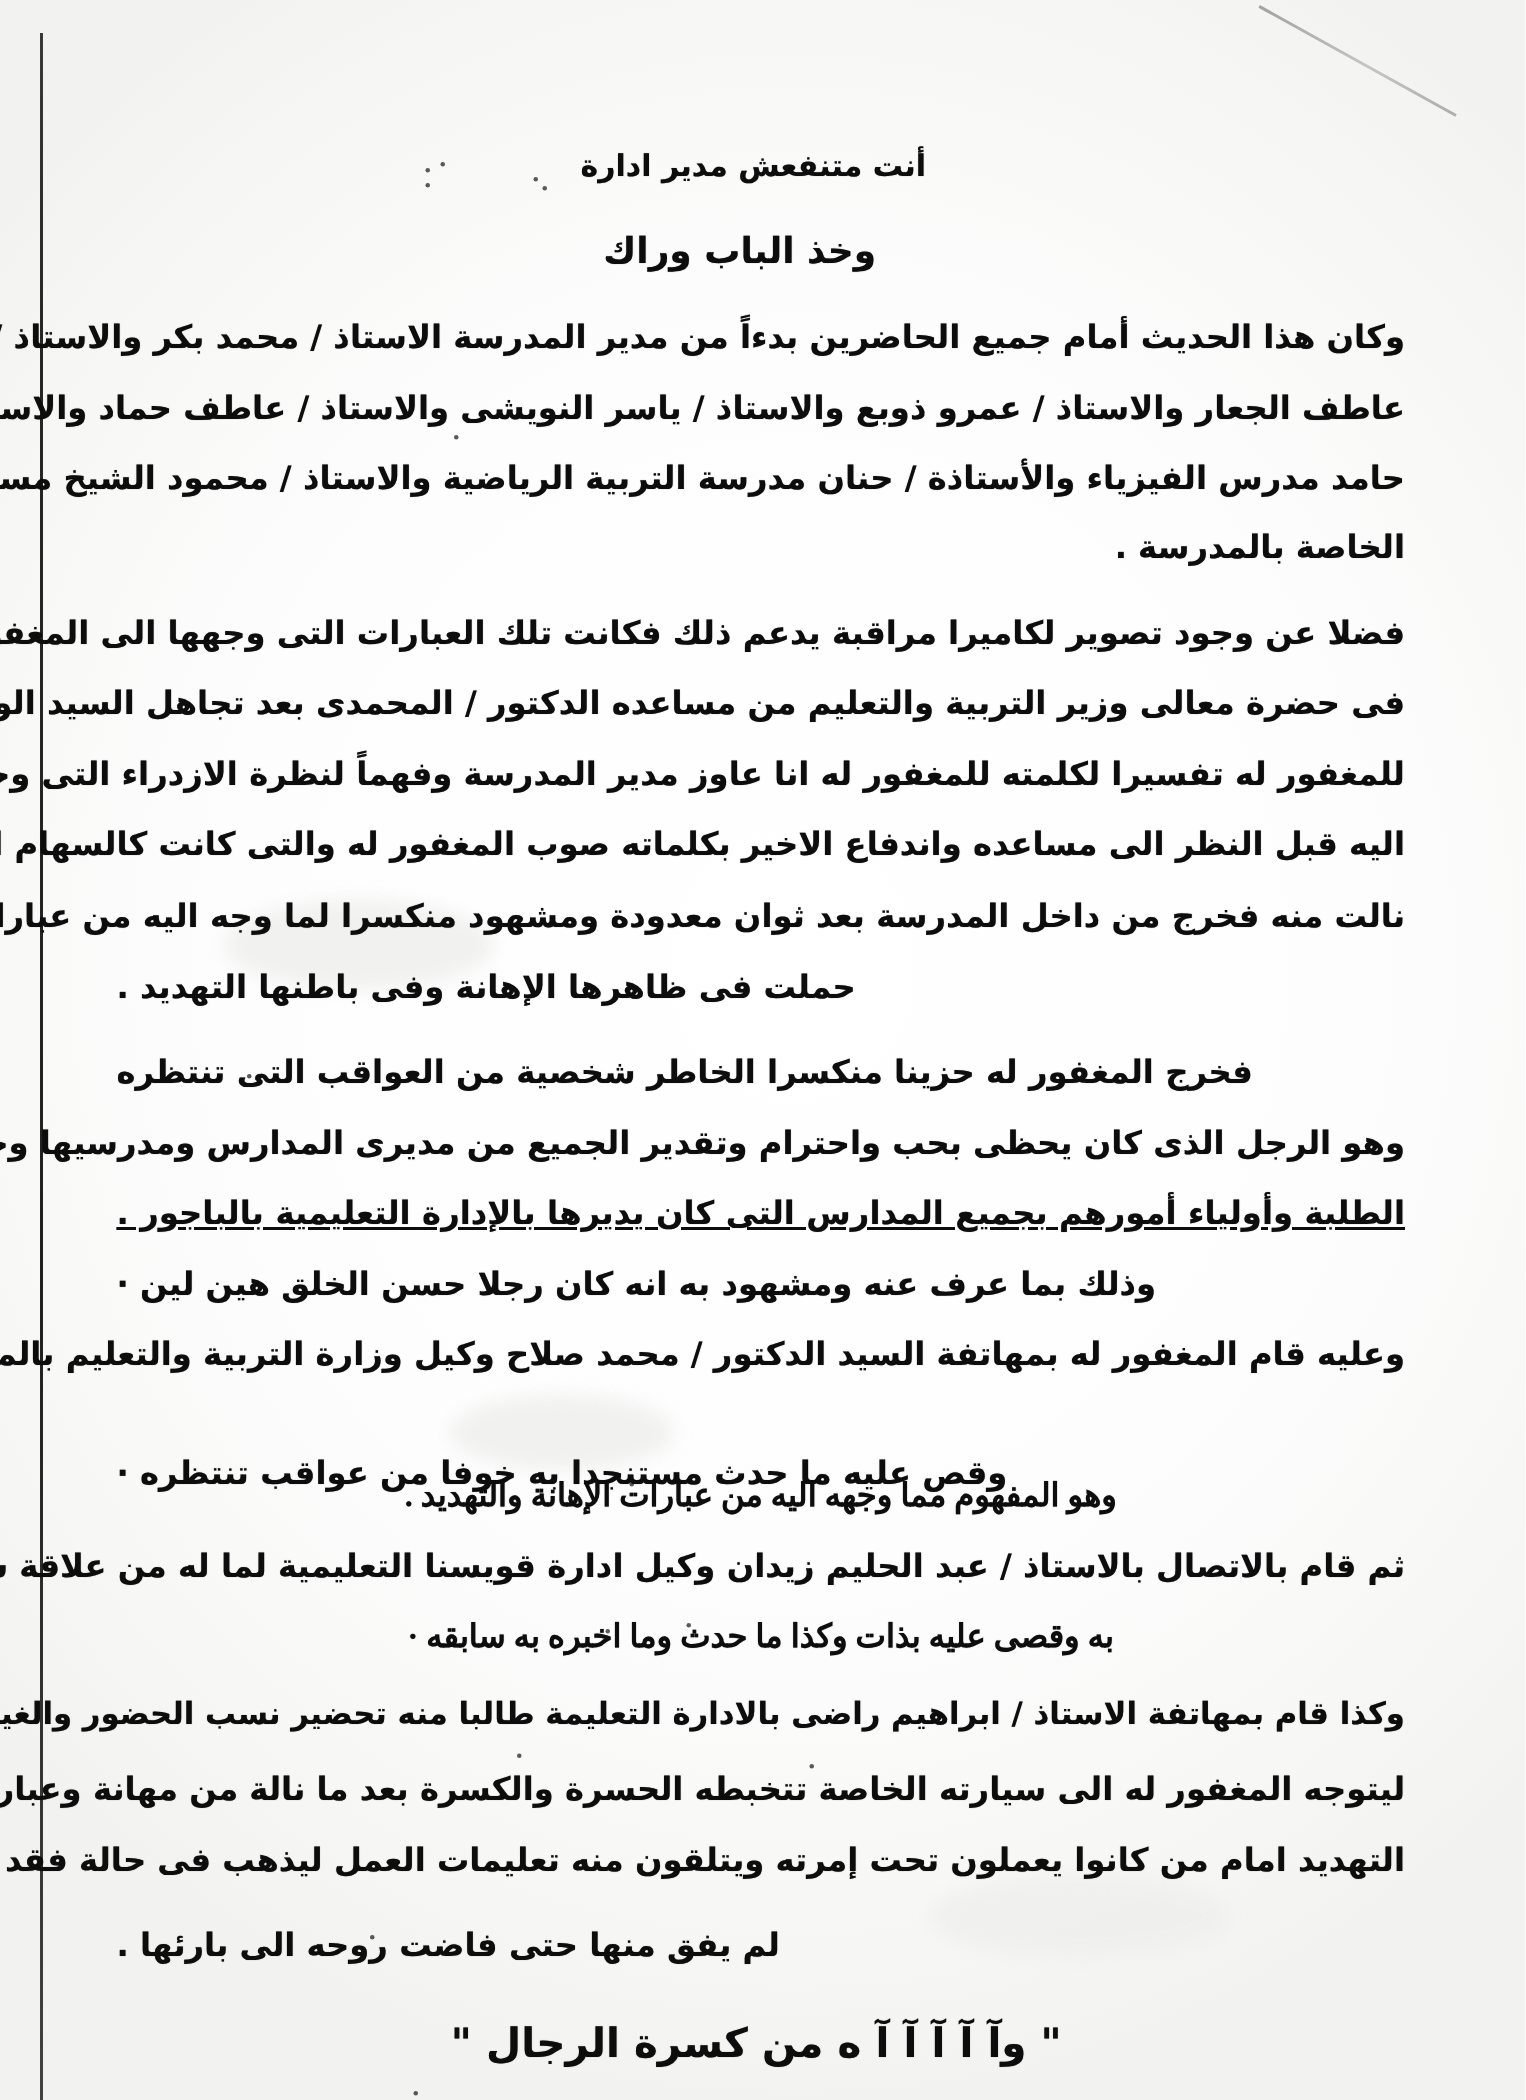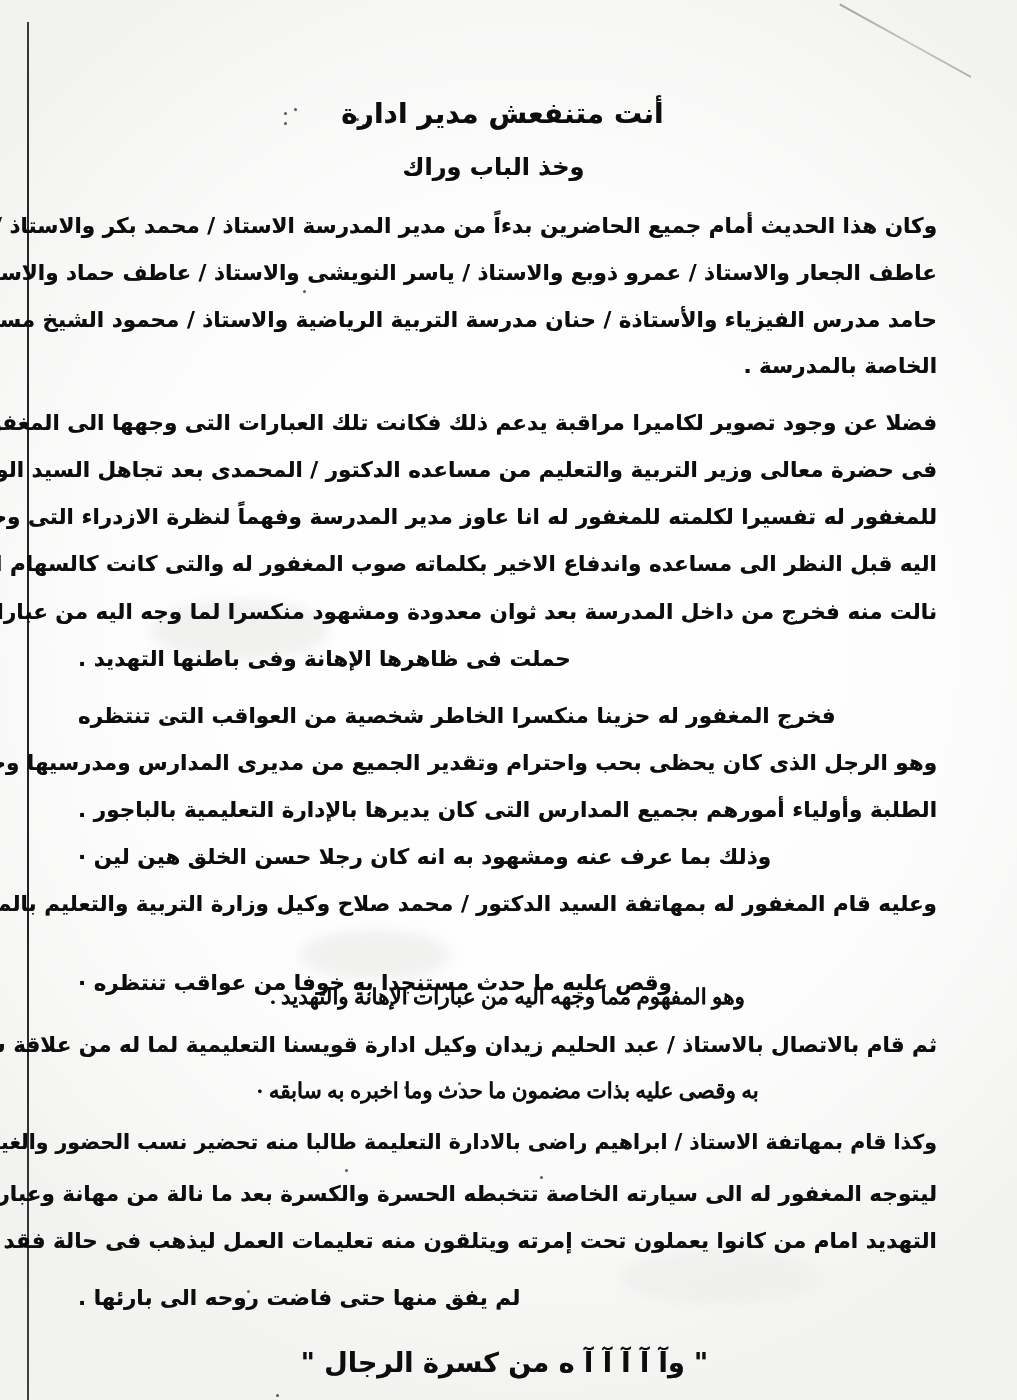--- a/index.html
+++ b/index.html
@@ -66,21 +66,21 @@
   .line {
     position: absolute;
     white-space: nowrap;
     font-weight: 700;
     line-height: 1;
     letter-spacing: 0px;
     text-shadow: 0 0 .6px rgba(0,0,0,.55);
   }
 
   .heading-1 {
-    font-size: 28px;
+    font-size: 20px;
     left: 0; right: 0;
     text-align: center;
     top: 100px;
     padding-right: 12px;
   }
   .heading-2 {
     font-size: 24px;
     left: 0; right: 0;
     text-align: center;
     top: 155px;
@@ -145,29 +145,29 @@
 
     <div class="line body-line ta-justify" style="top:412px;">فضلا عن وجود تصوير لكاميرا مراقبة يدعم ذلك فكانت تلك العبارات التى وجهها الى المغفور له</div>
     <div class="line body-line ta-justify" style="top:459px;">فى حضرة معالى وزير التربية والتعليم من مساعده الدكتور / المحمدى بعد تجاهل السيد الوزير</div>
     <div class="line body-line ta-justify" style="top:506px;">للمغفور له تفسيرا لكلمته للمغفور له انا عاوز مدير المدرسة وفهماً لنظرة الازدراء التى وجهها</div>
     <div class="line body-line ta-justify" style="top:553px;">اليه قبل النظر الى مساعده واندفاع الاخير بكلماته صوب المغفور له والتى كانت كالسهام التى</div>
     <div class="line body-line ta-justify" style="top:601px;">نالت منه فخرج من داخل المدرسة بعد ثوان معدودة ومشهود منكسرا لما وجه اليه من عبارات</div>
     <div class="line body-line ta-left" style="top:648px;">حملت فى ظاهرها الإهانة وفى باطنها التهديد .</div>
 
     <div class="line body-line ta-left" style="top:705px;">فخرج المغفور له حزينا منكسرا الخاطر شخصية من العواقب التى تنتظره</div>
     <div class="line body-line ta-justify" style="top:752px;">وهو الرجل الذى كان يحظى بحب واحترام وتقدير الجميع من مديرى المدارس ومدرسيها وحتى</div>
-    <div class="line body-line ta-justify" style="top:799px;">الطلبة وأولياء أمورهم بجميع المدارس التى كان يديرها بالإدارة التعليمية بالباجور .</div>
+    <div class="line body-line ta-justify" style="top:799px;text-decoration:underline;">الطلبة وأولياء أمورهم بجميع المدارس التى كان يديرها بالإدارة التعليمية بالباجور .</div>
     <div class="line body-line ta-left" style="top:846px;">وذلك بما عرف عنه ومشهود به انه كان رجلا حسن الخلق هين لين ·</div>
 
     <div class="line body-line ta-justify" style="top:893px;">وعليه قام المغفور له بمهاتفة السيد الدكتور / محمد صلاح وكيل وزارة التربية والتعليم بالمنوفية</div>
     <div class="line body-line ta-left" style="top:972px;">وقص عليه ما حدث مستنجدا به خوفا من عواقب تنتظره ·</div>
     <div class="line body-line ta-center" style="top:987px;">وهو المفهوم مما وجهه اليه من عبارات الإهانة والتهديد .</div>
 
     <div class="line body-line ta-justify" style="top:1034px;">ثم قام بالاتصال بالاستاذ / عبد الحليم زيدان وكيل ادارة قويسنا التعليمية لما له من علاقة شخصية</div>
-    <div class="line body-line ta-center" style="top:1081px;">به وقصى عليه بذات مضمون ما حدث وما اخبره به سابقه ·</div>
+    <div class="line body-line ta-center" style="top:1081px;">به وقصى عليه بذات وكذا ما حدث وما اخبره به سابقه ·</div>
     <div class="line body-line ta-justify" style="top:1132px; font-size:20.5px;">وكذا قام بمهاتفة الاستاذ / ابراهيم راضى بالادارة التعليمة طالبا منه تحضير نسب الحضور والغياب .</div>
 
     <div class="line body-line ta-justify" style="top:1183px;">ليتوجه المغفور له الى سيارته الخاصة تتخبطه الحسرة والكسرة بعد ما نالة من مهانة وعبارات</div>
     <div class="line body-line ta-justify" style="top:1230px;">التهديد امام من كانوا يعملون تحت إمرته  ويتلقون منه تعليمات العمل ليذهب فى حالة فقد للوعى</div>
     <div class="line body-line ta-left" style="top:1287px;">لم يفق منها حتى فاضت روحه الى بارئها .</div>
 
     <div class="line quote-line">" وآ آ آ آ آ ه من كسرة الرجال "</div>
 
   </div>
 </div>

